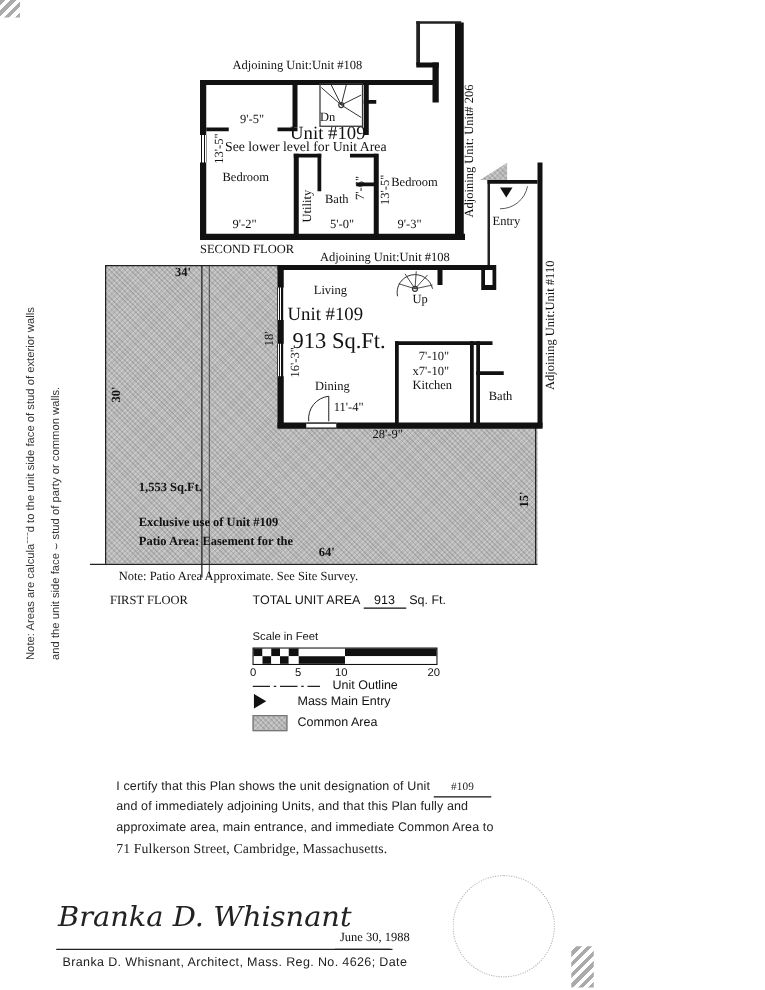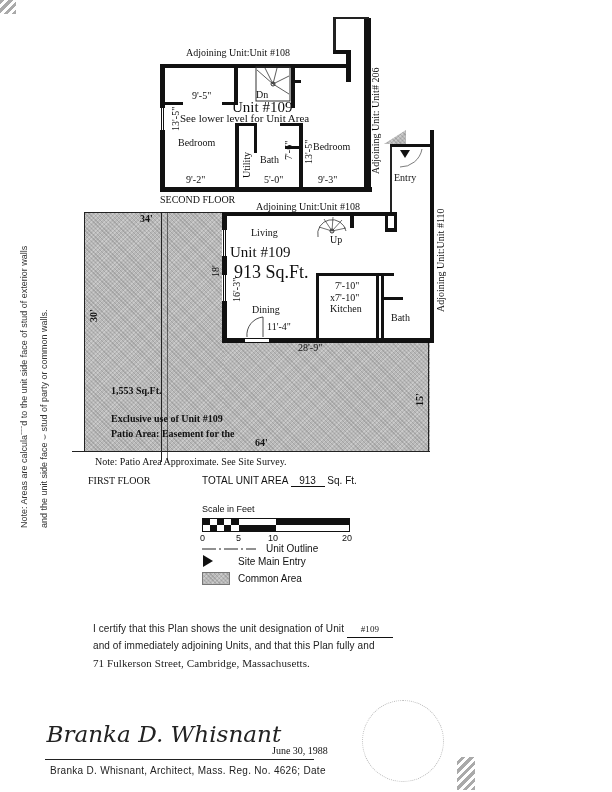--- a/index.html
+++ b/index.html
@@ -206,32 +206,33 @@
   <div class="lbl sans" style="left:342px;top:533px;font-size:9px;">20</div>
 
   <svg class="abs" style="left:202px;top:547px;" width="54" height="4" viewBox="0 0 54 4">
     <line x1="0" y1="2" x2="54" y2="2" stroke="#222" stroke-width="1" stroke-dasharray="14 3 2 3"></line>
   </svg>
   <div class="lbl sans" style="left:266px;top:543px;font-size:10px;">Unit Outline</div>
 
   <svg class="abs" style="left:203px;top:555px;" width="10" height="12" viewBox="0 0 10 12">
     <polygon points="0,0 10,6 0,12" fill="#111"></polygon>
   </svg>
-  <div class="lbl sans" style="left:238px;top:556px;font-size:10px;">Site Main Entry</div>
+  <div class="lbl sans" style="left:238px;top:556px;font-size:10px;">Mass Main Entry</div>
 
   <div class="abs hatch" style="left:202px;top:572px;width:28px;height:13px;border:1px solid #777;box-sizing:border-box;"></div>
   <div class="lbl sans" style="left:238px;top:573px;font-size:10px;">Common Area</div>
 </div>
 
 <div class="abs sans" style="left:50px;top:621px;font-size:10px;line-height:16.3px;white-space:nowrap;letter-spacing:0.1px;color:#222;margin-left:43px;">
   <div>
     <span>I certify that this Plan shows the unit designation of Unit</span>
     <span style="display:inline-block;min-width:46px;text-align:center;border-bottom:1px solid #111;font-family:'Liberation Serif',serif;font-size:9px;">#109</span>
   </div>
   <div>and of immediately adjoining Units, and that this Plan fully and</div>
+  <div>approximate area, main entrance, and immediate Common Area to</div>
   <div class="serif" style="font-size:11px;">71 Fulkerson Street, Cambridge, Massachusetts.</div>
 </div>
 
 <div class="abs" style="left:362px;top:700px;width:80px;height:80px;border-radius:50%;border:1px dotted #bbb;"></div>
 
 <div class="abs" style="left:52px;top:722px;font-family:'DejaVu Serif',serif;font-style:italic;font-size:22px;color:#222;white-space:nowrap;transform:scaleX(1.05);">Branka D. Whisnant</div>
 <div class="abs serif" style="left:272px;top:745px;font-size:10px;">June 30, 1988</div>
 <div class="thin" style="left:45px;top:759px;width:267px;height:1px;"></div>
 <div class="thin" style="left:268px;top:759px;width:46px;height:1px;"></div>
 <div class="abs sans" style="left:50px;top:765px;font-size:10px;white-space:nowrap;color:#222;letter-spacing:0.3px;">Branka D. Whisnant, Architect, Mass. Reg. No. 4626; Date</div>

